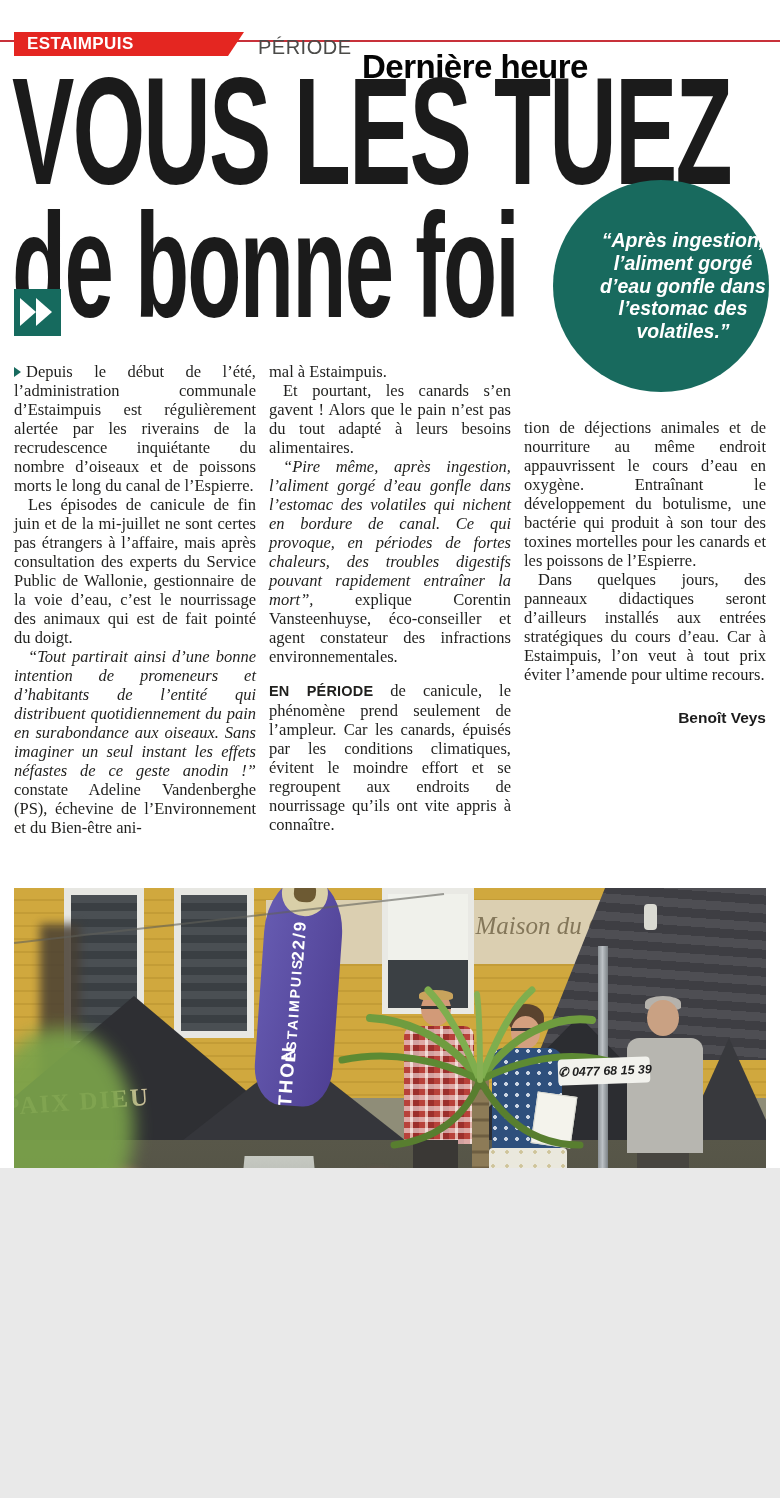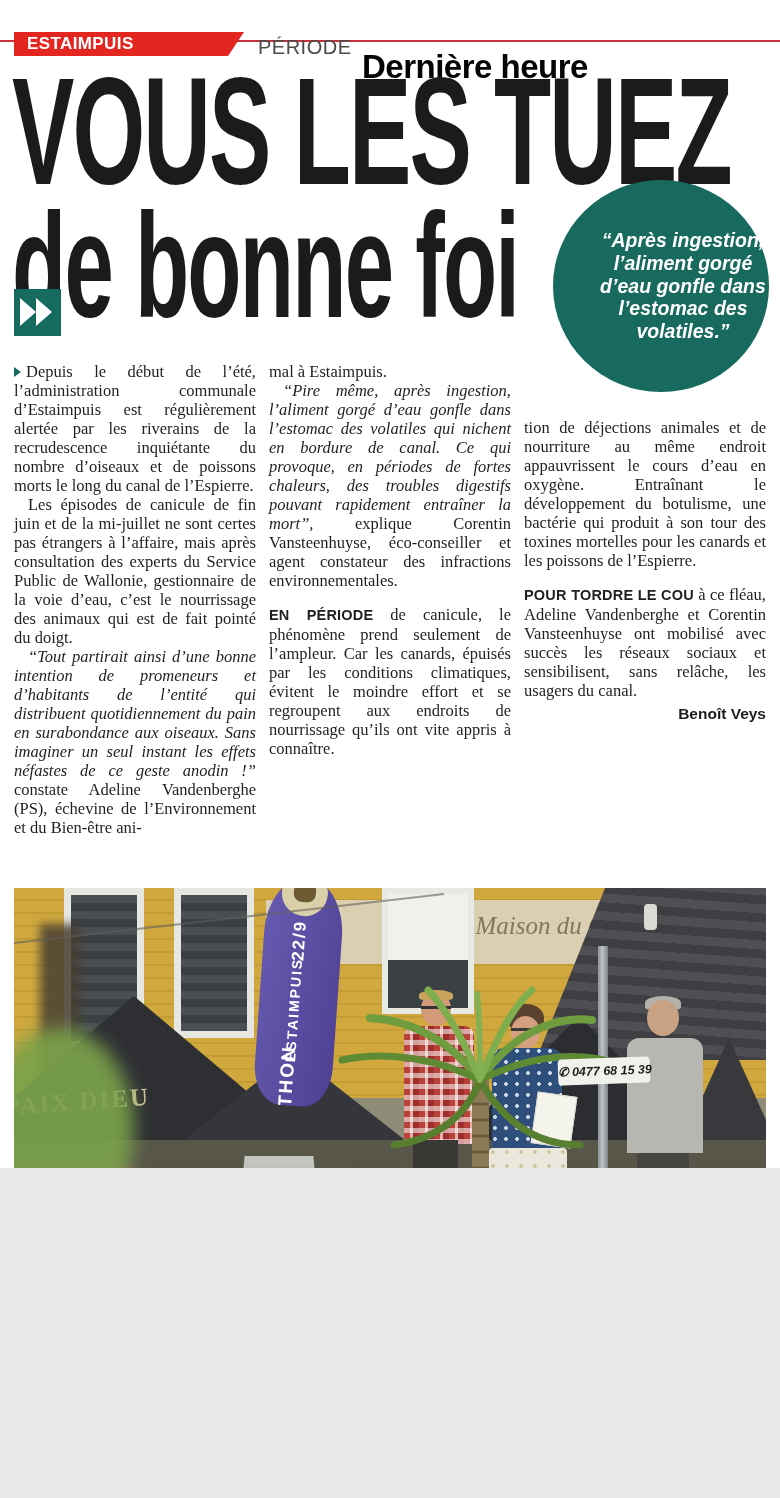--- a/index.html
+++ b/index.html
@@ -41,21 +41,21 @@
       font-family:"Liberation Serif",serif;font-size:16.5px;line-height:19px;color:#1f1f1d;}
   .col{width:242px;text-align:justify;}
   .col3{padding-top:56px;box-sizing:border-box;}
   .para{margin:0;}
   .para.ind{text-indent:14px;}
   .para.gap{margin-top:15px;}
   .para .it{font-style:italic;}
   .para .bl{font-family:"Liberation Sans",sans-serif;font-weight:bold;font-size:14.5px;letter-spacing:.2px;}
   .mk{display:inline-block;width:0;height:0;border-top:5px solid transparent;border-bottom:5px solid transparent;
       border-left:7px solid #176a5e;margin-right:5px;}
-  .byline{margin-top:4px;text-align:right;font-family:"Liberation Sans",sans-serif;
+  .byline{margin-top:24px;text-align:right;font-family:"Liberation Sans",sans-serif;
       font-weight:bold;font-size:15.5px;color:#1c1c1c;}
 
   
   .photo{position:absolute;left:14px;top:888px;width:752px;height:570px;overflow:hidden;background:#8f8d78;}
   .abs{position:absolute;}
   .wall{left:0;top:0;width:752px;height:210px;
       background:repeating-linear-gradient(180deg,#d0a83e 0 11px,#c39c36 11px 13px);}
   .band{left:252px;top:12px;width:500px;height:64px;background:#dbcfb1;}
   .band .script{position:absolute;left:150px;top:12px;width:260px;text-align:center;
       font-family:"Liberation Serif",serif;font-style:italic;font-size:25px;color:#84775a;}
@@ -155,26 +155,27 @@
   </div>
 
   <div class="article">
     <div class="col">
         <p class="para"><span class="mk"></span><span>Depuis le début de l’été, l’administration communale d’Estaimpuis est régulièrement alertée par les riverains de la recrudescence inquiétante du nombre d’oiseaux et de poissons morts le long du canal de l’Espierre.</span></p>
         <p class="para ind"><span>Les épisodes de canicule de fin juin et de la mi-juillet ne sont certes pas étrangers à l’affaire, mais après consultation des experts du Service Public de Wallonie, gestionnaire de la voie d’eau, c’est le nourrissage des animaux qui est de fait pointé du doigt.</span></p>
         <p class="para ind"><span class="it">“Tout partirait ainsi d’une bonne intention de promeneurs et d’habitants de l’entité qui distribuent quotidiennement du pain en surabondance aux oiseaux. Sans imaginer un seul instant les effets néfastes de ce geste anodin !”</span><span> constate Adeline Vandenberghe (PS), échevine de l’Environnement et du Bien-être ani-</span></p>
       </div>
     <div class="col">
         <p class="para"><span>mal à Estaimpuis.</span></p>
+        <p class="para ind"><span>Et pourtant, les canards s’en gavent ! Alors que le pain n’est pas du tout adapté à leurs besoins alimentaires.</span></p>
         <p class="para ind"><span class="it">“Pire même, après ingestion, l’aliment gorgé d’eau gonfle dans l’estomac des volatiles qui nichent en bordure de canal. Ce qui provoque, en périodes de fortes chaleurs, des troubles digestifs pouvant rapidement entraîner la mort”,</span><span> explique Corentin Vansteenhuyse, éco-conseiller et agent constateur des infractions environnementales.</span></p>
         <p class="para gap"><span class="bl">EN PÉRIODE</span><span> de canicule, le phénomène prend seulement de l’ampleur. Car les canards, épuisés par les conditions climatiques, évitent le moindre effort et se regroupent aux endroits de nourrissage qu’ils ont vite appris à connaître.</span></p>
       </div>
     <div class="col col3">
         <p class="para"><span>tion de déjections animales et de nourriture au même endroit appauvrissent le cours d’eau en oxygène. Entraînant le développement du botulisme, une bactérie qui produit à son tour des toxines mortelles pour les canards et les poissons de l’Espierre.</span></p>
-        <p class="para gap"><span class="bl">POUR TORDRE LE COU</span><span> à ce fléau, Adeline Vandenberghe et Corentin Vansteenhuyse ont mobilisé avec succès les réseaux sociaux et sensibilisent, sans relâche, les usagers du canal.</span></p>
+        <p class="para ind"><span>Dans quelques jours, des panneaux didactiques seront d’ailleurs installés aux entrées stratégiques du cours d’eau. Car à Estaimpuis, l’on veut à tout prix éviter l’amende pour ultime recours.</span></p>
         <div class="byline">Benoît Veys</div>
       </div>
   </div>
 
   <div class="photo">
 
     <div class="abs wall"></div>
     <div class="abs window" style="left:50px;top:0;width:80px;height:160px;"></div>
     <div class="abs window" style="left:160px;top:0;width:80px;height:150px;"></div>
     <div class="abs band">

